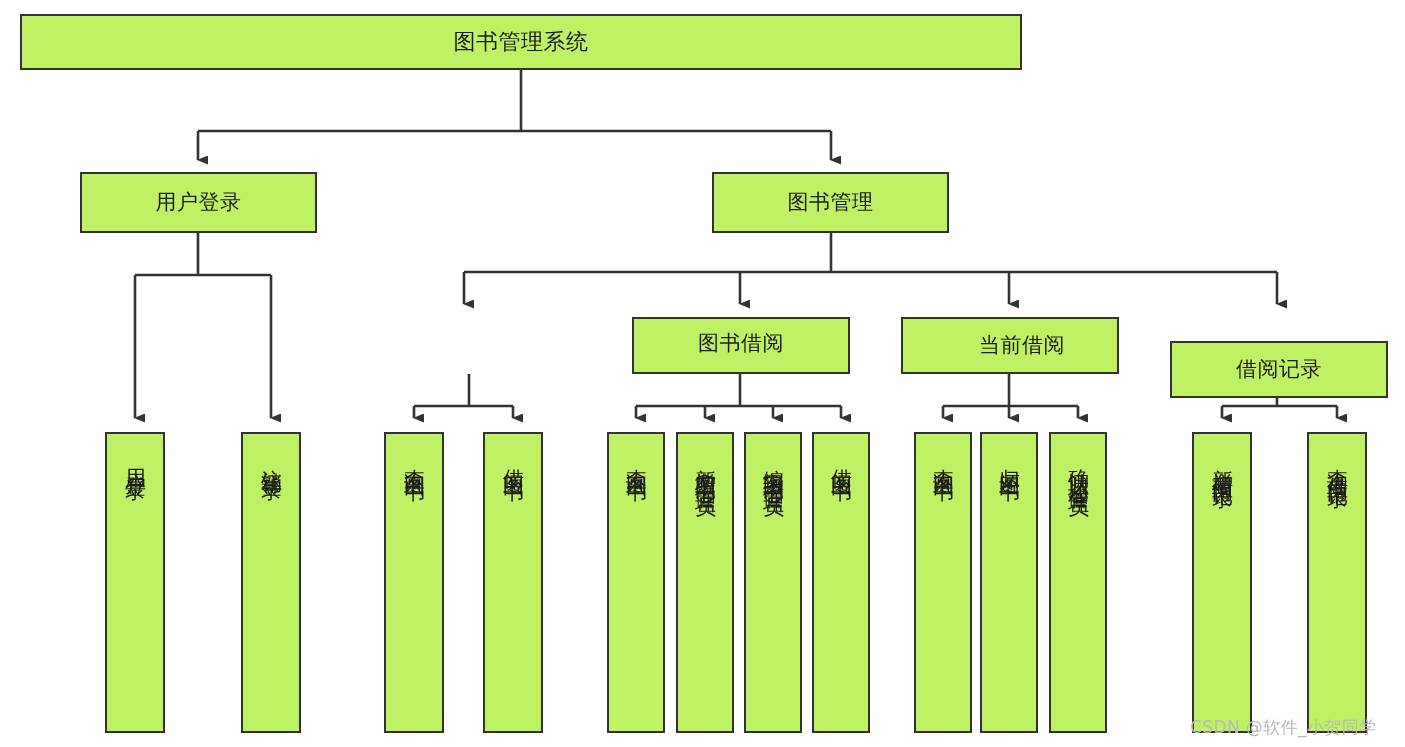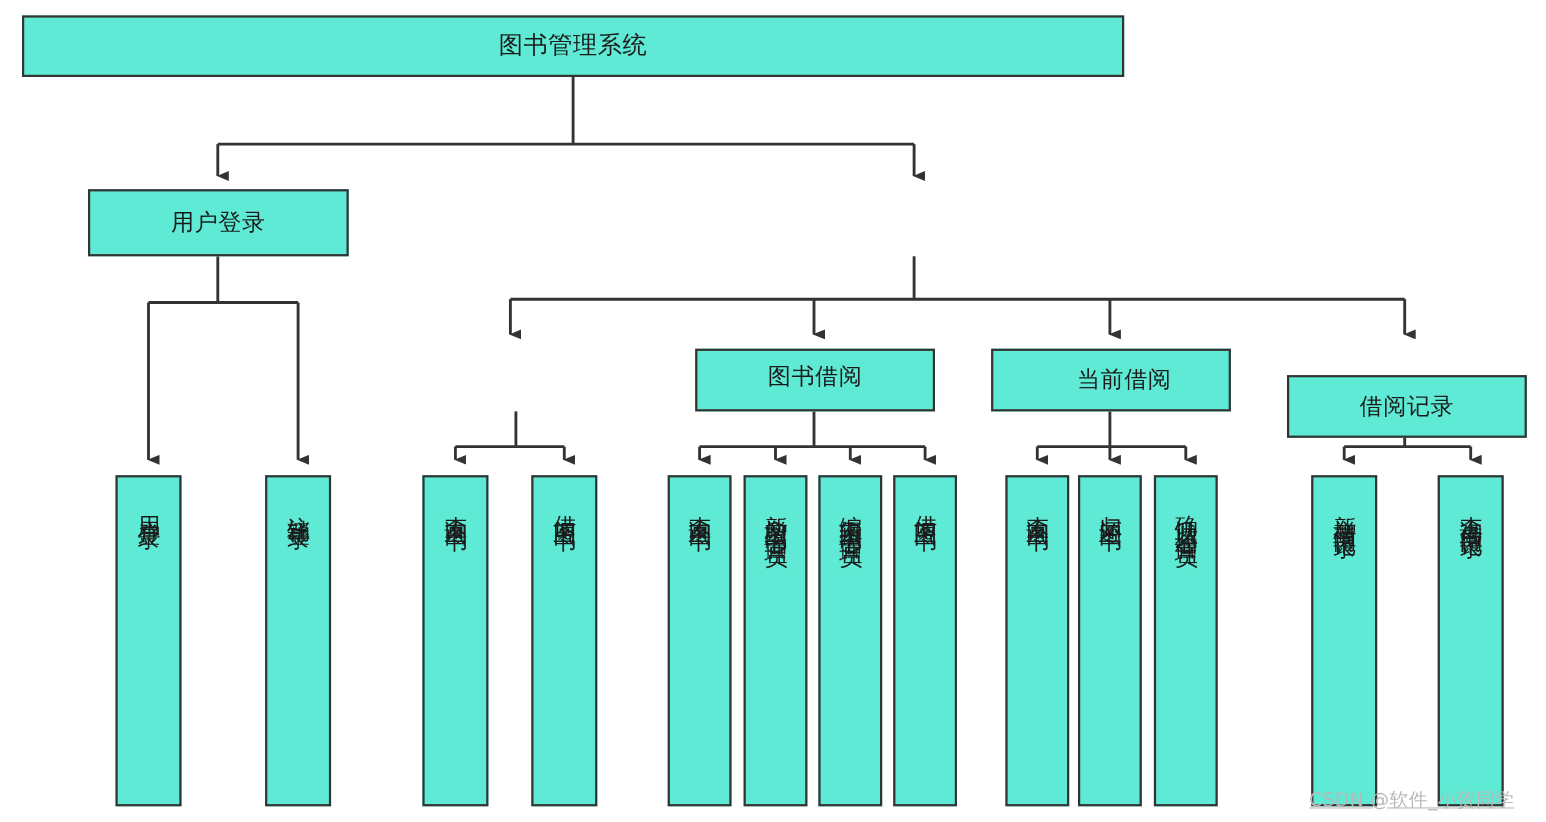--- a/index.html
+++ b/index.html
@@ -22,21 +22,21 @@
     left: 0;
     top: 0;
     width: 1405px;
     height: 747px;
     pointer-events: none;
   }
   .node {
     position: absolute;
     box-sizing: border-box;
     border: 2.5px solid #333333;
-    background: #5eead4;
+    background: #bef264;
     display: flex;
     align-items: center;
     justify-content: center;
     color: #1b1b1b;
   }
   .node .lbl {
     line-height: 1.18;
     letter-spacing: 0.5px;
     white-space: nowrap;
   }
@@ -122,20 +122,23 @@
   </svg>
 
   <div class="node root horiz" style="left:20px; top:14px; width:1002px; height:56px;">
     <span class="lbl">图书管理系统</span>
   </div>
 
   <div class="node horiz" style="left:80px; top:172px; width:237px; height:61px;">
     <span class="lbl">用户登录</span>
   </div>
 
+  <div class="node horiz" style="left:712px; top:172px; width:237px; height:61px;">
+    <span class="lbl">图书管理</span>
+  </div>
 
 
   <div class="node horiz" style="left:632px; top:317px; width:218px; height:57px;font-family:Liberation Mono, monospace;">
     <span class="lbl">图书借阅</span>
   </div>
 
   <div class="node horiz" style="left:901px; top:317px; width:218px; height:57px;padding-left:24px;">
     <span class="lbl">当前借阅</span>
   </div>
 
@@ -188,15 +191,15 @@
   </div>
 
   <div class="node vert" style="left:1192px; top:432px; width:60px; height:301px;">
     <span class="lbl">新增借阅记录</span>
   </div>
 
   <div class="node vert" style="left:1307px; top:432px; width:60px; height:301px;">
     <span class="lbl">查询借阅记录</span>
   </div>
 
-  <div class="watermark" style="left:1190px; top:716px;text-decoration:underline;">CSDN @软件_小贺同学</div>
+  <div class="watermark" style="left:1190px; top:716px;">CSDN @软件_小贺同学</div>
 
 </div>
 
 </body></html>

